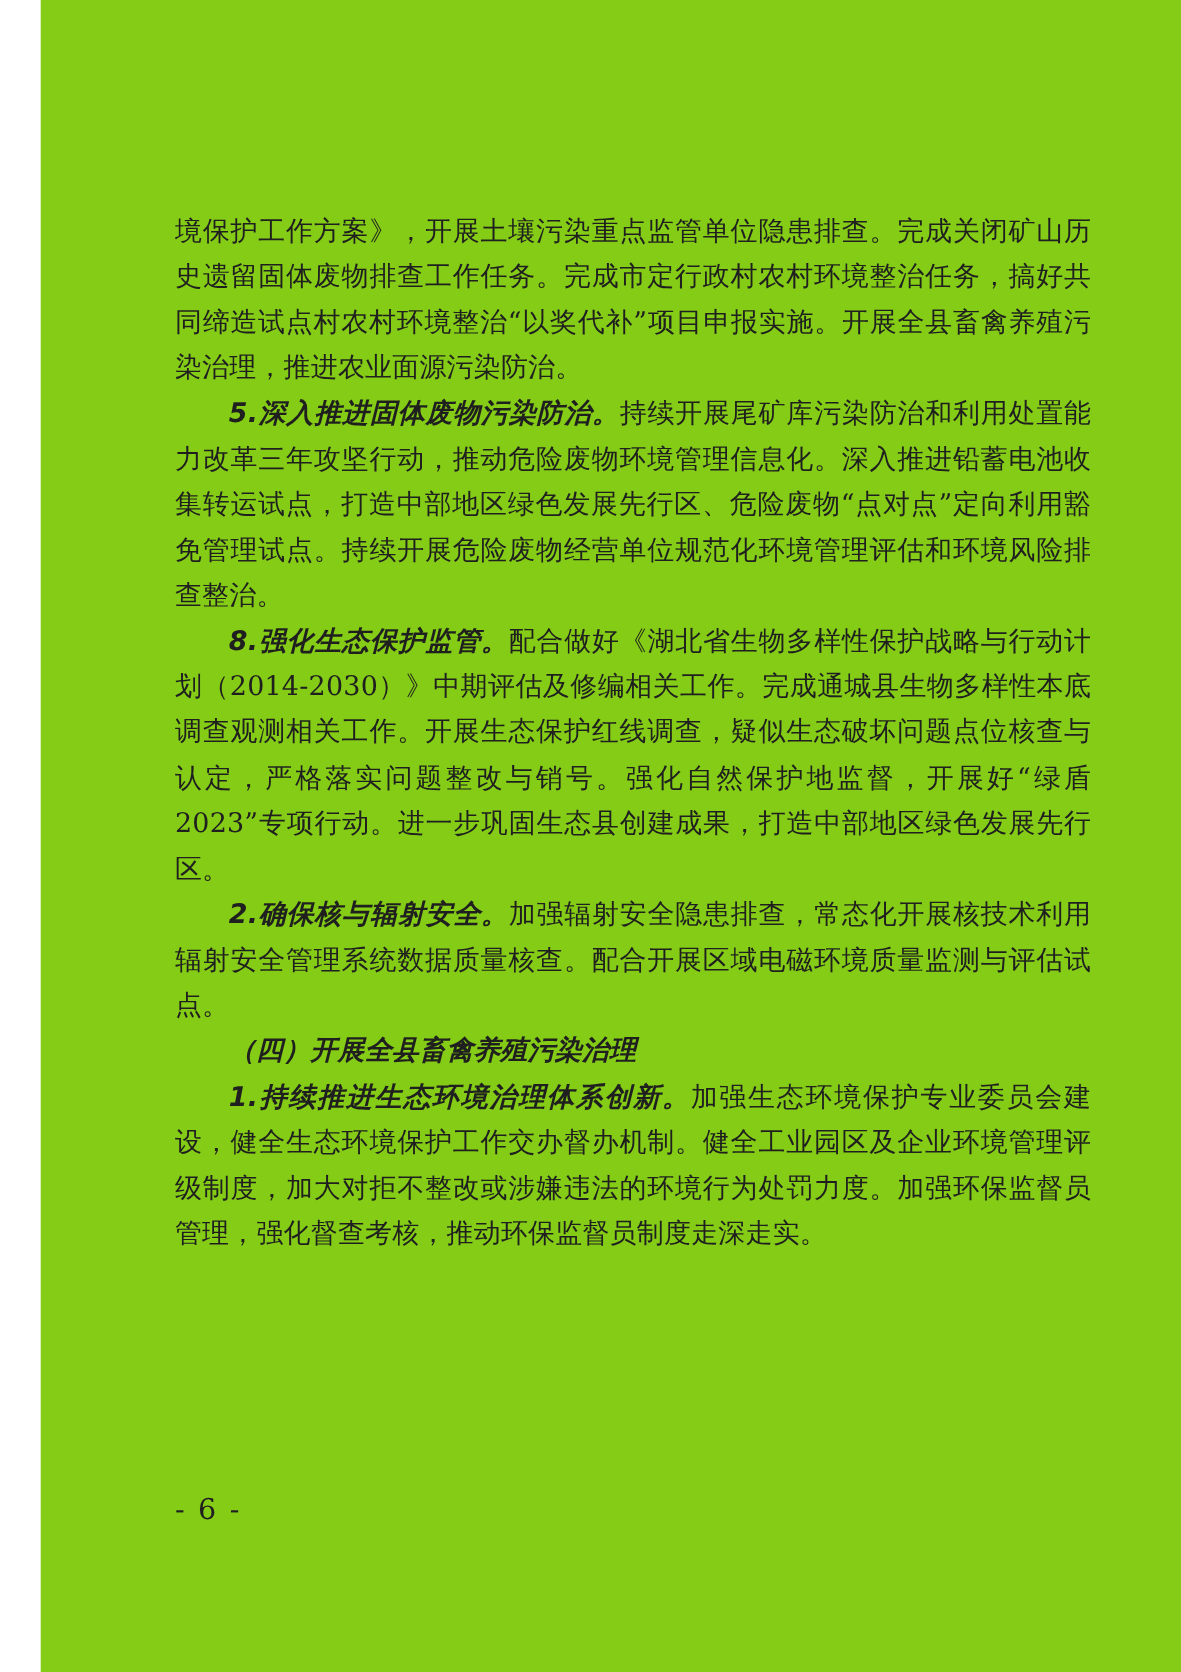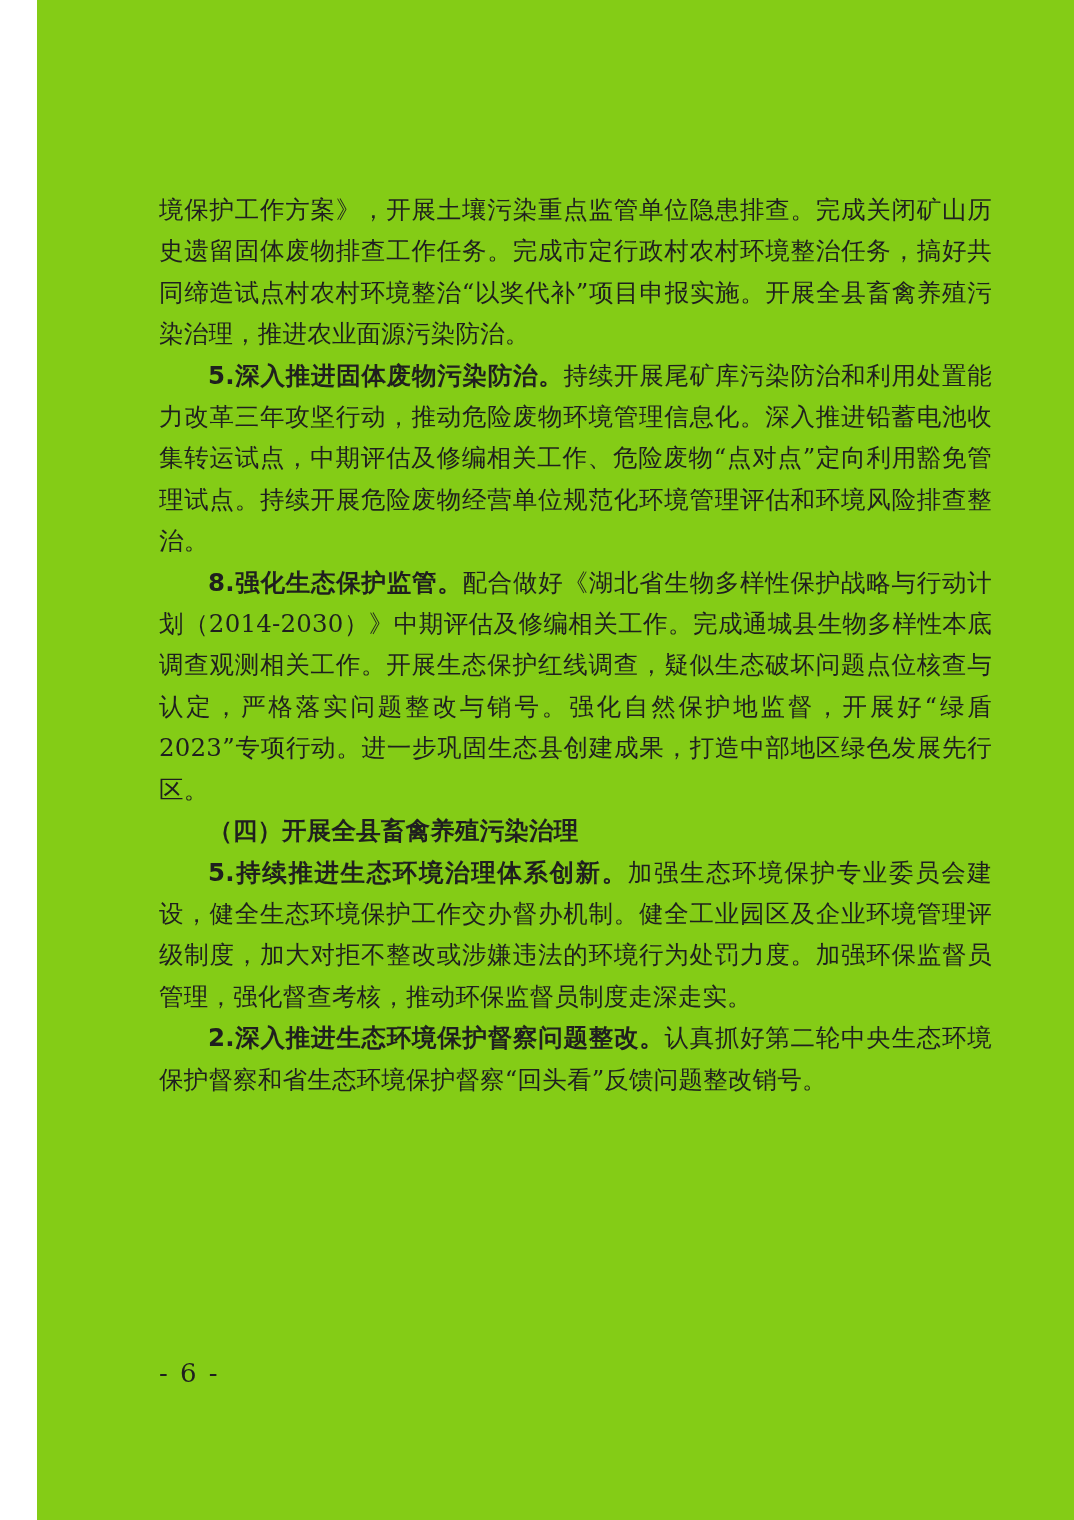--- a/index.html
+++ b/index.html
@@ -30,37 +30,38 @@
   .para {
     margin: 0;
     padding: 0;
   }
   .para.indent {
     text-indent: 2em;
   }
   .lead, .heading {
     font-weight: 700;
     font-family: "DejaVu Sans", "Liberation Sans", sans-serif;
+    font-style: italic;
   }
   .page-footer {
     position: absolute;
     left: 122px;
     top: 1358px;
     font-size: 26px;
     letter-spacing: 2px;
     color: #1f1f1f;
     font-family: "DejaVu Serif", "Liberation Serif", serif;
   }
 </style>
 </head>
 <body>
 
 <div class="page">
   <div class="page-body">
       <div class="para"><span>境保护工作方案》，开展土壤污染重点监管单位隐患排查。完成关闭矿山历史遗留固体废物排查工作任务。完成市定行政村农村环境整治任务，搞好共同缔造试点村农村环境整治“以奖代补”项目申报实施。开展全县畜禽养殖污染治理，推进农业面源污染防治。</span></div>
-      <div class="para indent"><span class="lead">5.深入推进固体废物污染防治。</span><span>持续开展尾矿库污染防治和利用处置能力改革三年攻坚行动，推动危险废物环境管理信息化。深入推进铅蓄电池收集转运试点，中期评估及修编相关工作、危险废物“点对点”定向利用豁免管理试点。持续开展危险废物经营单位规范化环境管理评估和环境风险排查整治。</span></div>
+      <div class="para indent"><span class="lead">5.深入推进固体废物污染防治。</span><span>持续开展尾矿库污染防治和利用处置能力改革三年攻坚行动，推动危险废物环境管理信息化。深入推进铅蓄电池收集转运试点，打造中部地区绿色发展先行区、危险废物“点对点”定向利用豁免管理试点。持续开展危险废物经营单位规范化环境管理评估和环境风险排查整治。</span></div>
       <div class="para indent"><span class="lead">8.强化生态保护监管。</span><span>配合做好《湖北省生物多样性保护战略与行动计划（2014-2030）》中期评估及修编相关工作。完成通城县生物多样性本底调查观测相关工作。开展生态保护红线调查，疑似生态破坏问题点位核查与认定，严格落实问题整改与销号。强化自然保护地监督，开展好“绿盾 2023”专项行动。进一步巩固生态县创建成果，打造中部地区绿色发展先行区。</span></div>
+      <div class="para indent"><span class="lead">2.确保核与辐射安全。</span><span>加强辐射安全隐患排查，常态化开展核技术利用辐射安全管理系统数据质量核查。配合开展区域电磁环境质量监测与评估试点。</span></div>
       <div class="para indent heading"><span class="lead">（四）开展全县畜禽养殖污染治理</span></div>
-      <div class="para indent"><span class="lead">5.持续推进生态环境治理体系创新。</span><span>加强生态环境保护专业委员会建设，健全生态环境保护工作交办督办机制。健全工业园区及企业环境管理评级制度，加大对拒不整改或涉嫌违法的环境行为处罚力度。加强环保监督员管理，强化督查考核，推动环保监督员制度走深走实。</span></div>
-      <div class="para indent"><span class="lead">2.深入推进生态环境保护督察问题整改。</span><span>认真抓好第二轮中央生态环境保护督察和省生态环境保护督察“回头看”反馈问题整改销号。</span></div>
+      <div class="para indent"><span class="lead">1.持续推进生态环境治理体系创新。</span><span>加强生态环境保护专业委员会建设，健全生态环境保护工作交办督办机制。健全工业园区及企业环境管理评级制度，加大对拒不整改或涉嫌违法的环境行为处罚力度。加强环保监督员管理，强化督查考核，推动环保监督员制度走深走实。</span></div>
     </div>
   <div class="page-footer">- 6 -</div>
 </div>
 
 </body></html>

